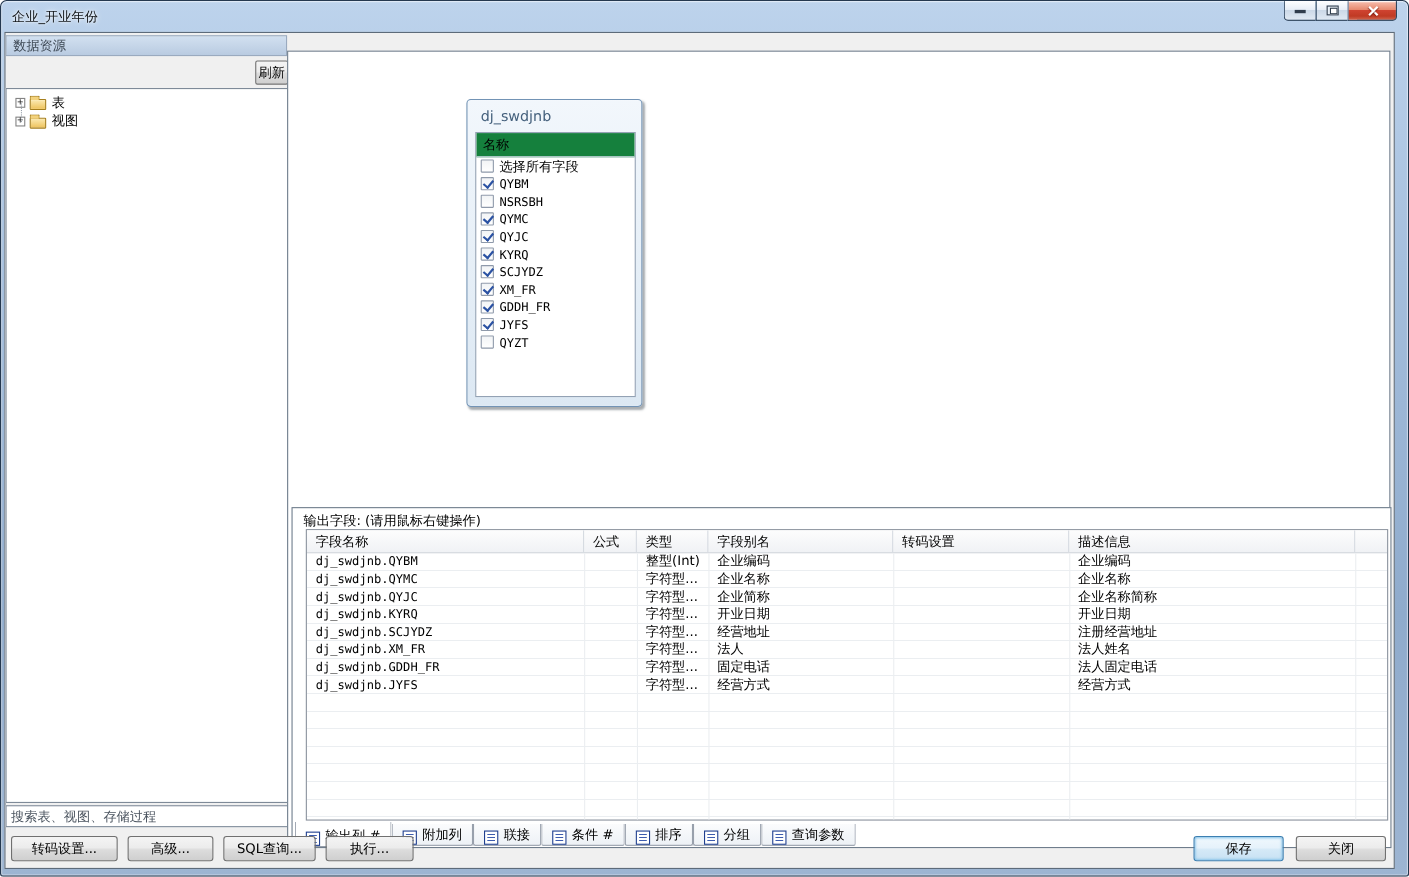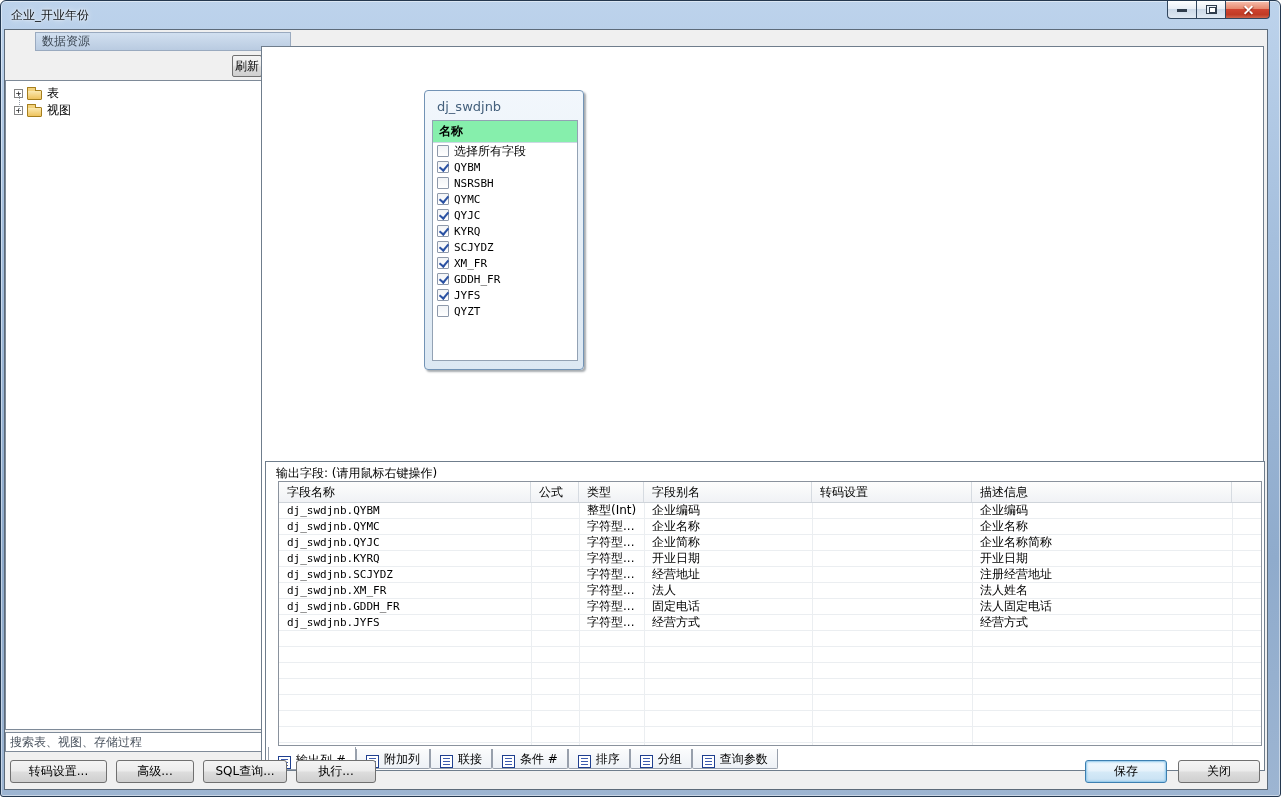--- a/index.html
+++ b/index.html
@@ -43,21 +43,21 @@
   
   .client{
     position:absolute; left:3px; top:28px; width:1264px; height:761px;
     background:#f0f0f0; border:1px solid #5d6b7a; overflow:hidden;
   }
 
   
   .ds-header{
     position:absolute; left:0; top:2px; width:256px; height:19px;
     background:linear-gradient(#d2e0f0,#b9cbe1); border:1px solid #9aaabf;
-    font-size:12px; color:#3f4a56; line-height:17px; padding-left:6px;margin-left:30px;
+    font-size:12px; color:#3f4a56; line-height:17px; padding-left:6px;
   }
   .combo{
     position:absolute; left:1px; top:25px; width:224px; height:22px;
     background:#fff; border:1px solid #7f93a8; font-size:12px; line-height:20px;
     padding-left:5px; cursor:default;
   }
   .combo-arrow{
     position:absolute; right:6px; top:8px; width:0; height:0;
     border-left:4px solid transparent; border-right:4px solid transparent;
     border-top:5px solid #3a4450;
@@ -102,21 +102,21 @@
     background:linear-gradient(#f2f7fc,#dce8f3); border:1px solid #7293b5; border-radius:4px;
     box-shadow:2px 2px 2px rgba(60,70,80,.45);
   }
   .fpanel-title{ position:absolute; left:12px; top:8px; font-size:13px; color:#44607c; cursor:default; }
   .fpanel-list{
     position:absolute; left:7px; top:29px; width:146px; height:241px;
     background:#fff; border:1px solid #93a2b4; overflow:hidden;
   }
   .fpanel-list-header{
     height:22px; line-height:21px; font-size:12px; color:#000; padding-left:6px;
-    border-bottom:1px solid #cdd8e4; background:#86efac; cursor:default;font-weight:bold;
+    border-bottom:1px solid #cdd8e4; background:#15803d; cursor:default;
   }
   .fp-item{ display:flex; align-items:center; height:16px; padding-left:4px; cursor:default; }
   .cb{
     position:relative; width:12px; height:12px; border:1px solid #8e99aa; border-radius:1px;
     background:linear-gradient(#f2f4f6,#ffffff); margin-right:5px; flex:none;
   }
   .cb.checked::after{
     content:''; position:absolute; left:3px; top:0px; width:4px; height:7px;
     border:solid #2b52a3; border-width:0 2px 2px 0; transform:rotate(40deg);
   }

